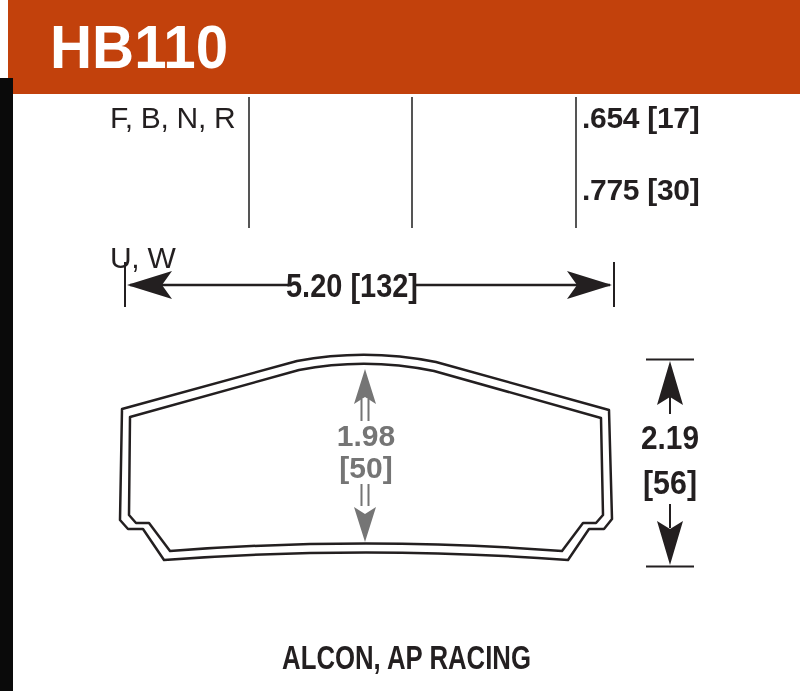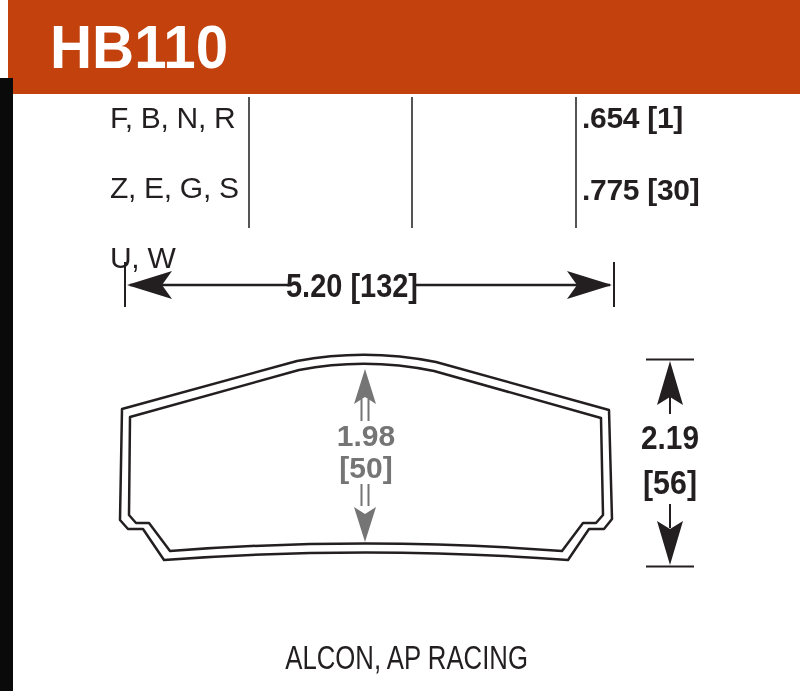--- a/index.html
+++ b/index.html
@@ -41,43 +41,43 @@
   .vline.v3{left:575px;}
   
   svg.drawing{position:absolute;left:0;top:0;}
   svg text{
     font-family:"Liberation Sans","DejaVu Sans",sans-serif;
     font-weight:bold;
   }
   
   .footer{
     position:absolute;left:13px;top:640px;width:787px;
-    text-align:center;font-weight:normal;font-size:33px;line-height:36px;
+    text-align:center;font-weight:bold;font-size:33px;line-height:36px;
     color:#231f20;
   }
   .footer span{display:inline-block;transform:scaleX(0.78);white-space:nowrap;}
 </style>
 </head>
 <body>
 
 <div class="banner">
   <span class="part">HB110</span>
 </div>
 
 <div class="left-band"></div>
 
 <div class="compounds"><span>F, B, N, R</span><br>
-<span>Z, E, G, S</span><br>
+<br>
 <span>U, W</span></div>
 
 <div class="vline v1"></div>
 <div class="vline v2"></div>
 <div class="vline v3"></div>
 
-<div class="thickness"><span>.654 [1]</span><br>
+<div class="thickness"><span>.654 [17]</span><br>
 <span>.775 [30]</span></div>
 
 <svg class="drawing" width="800" height="691" viewBox="0 0 800 691">
 
   <g stroke="#231f20" fill="#231f20">
     <line x1="125" y1="262" x2="125" y2="307" stroke-width="2"></line>
     <line x1="614" y1="262" x2="614" y2="307" stroke-width="2"></line>
     <line x1="130" y1="285" x2="289" y2="285" stroke-width="2.5"></line>
     <line x1="414" y1="285" x2="610" y2="285" stroke-width="2.5"></line>
     <polygon points="127,285 172,271 162,285 172,299" stroke="none"></polygon>

